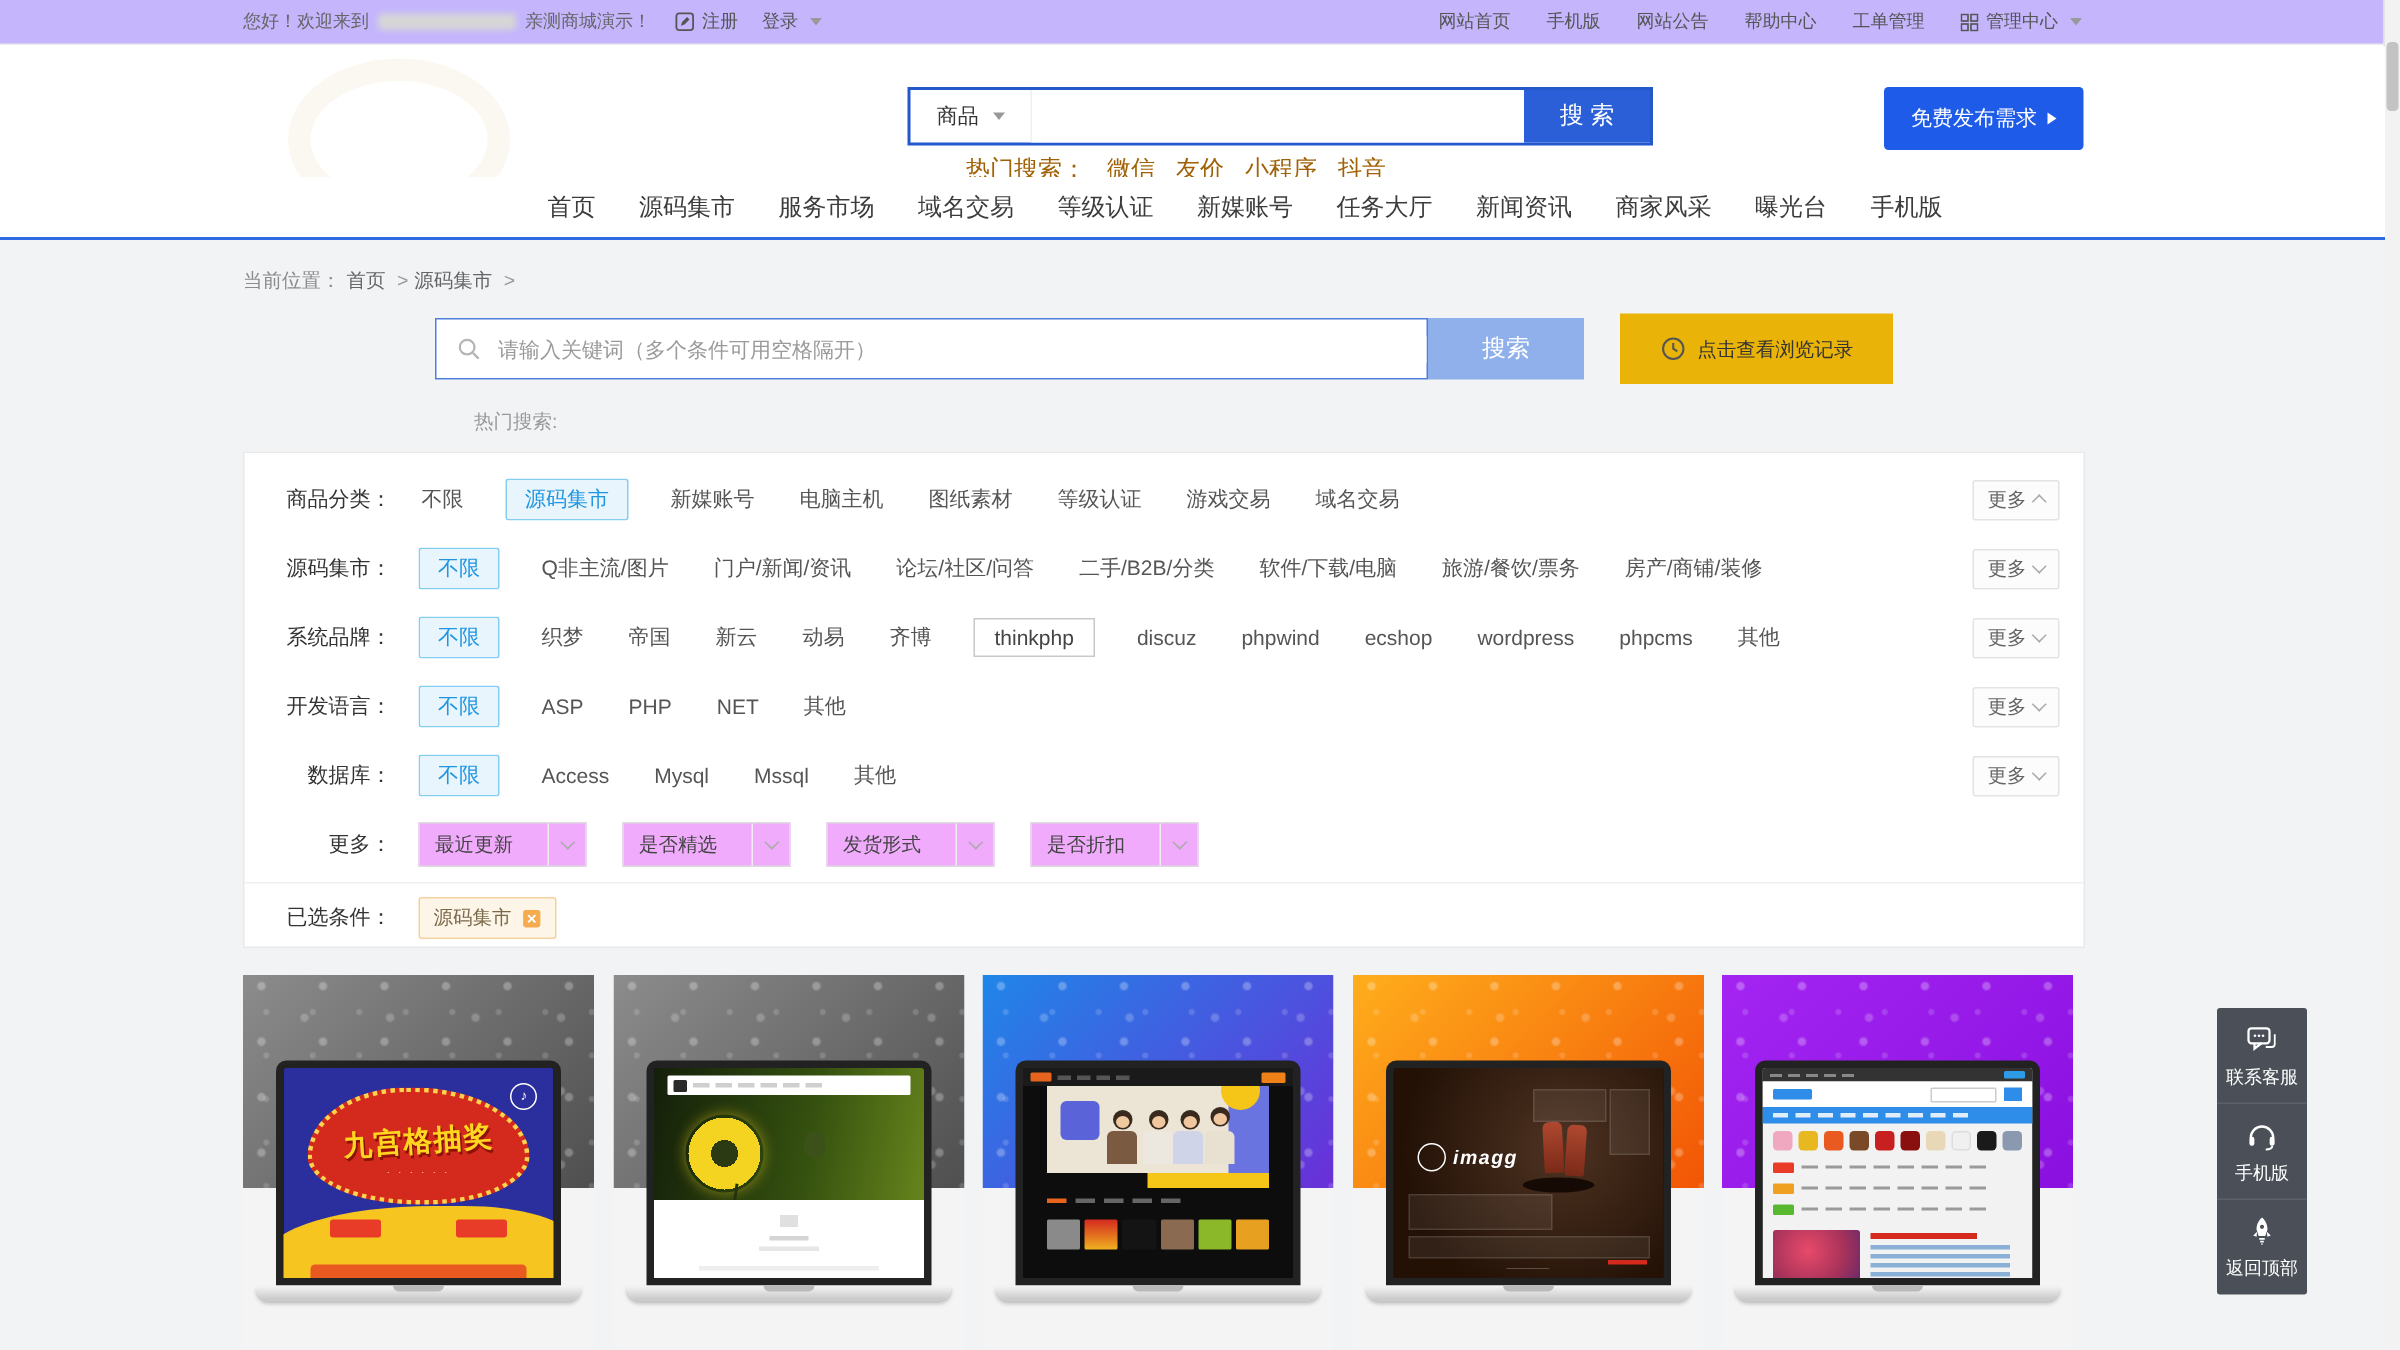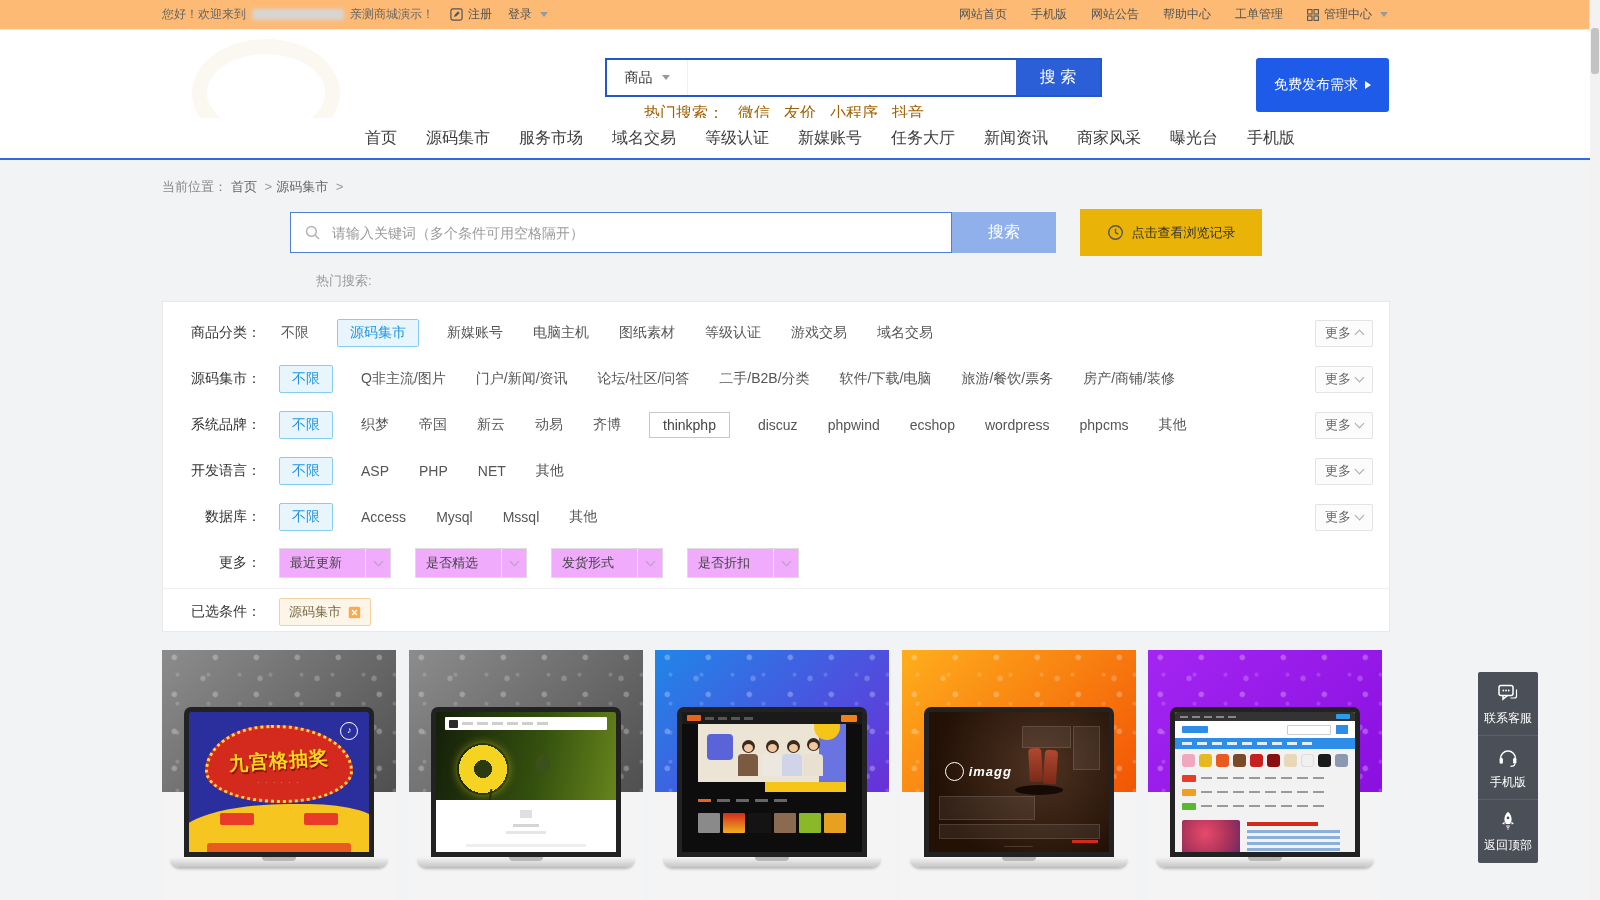--- a/index.html
+++ b/index.html
@@ -1,40 +1,40 @@
 <!DOCTYPE html>
 <html><head>
 <meta charset="utf-8">
 <style>
   html,body{margin:0;padding:0;}
   body{font-family:"Liberation Sans","DejaVu Sans",sans-serif;background:#fff;}
   .page{position:relative;width:1600px;height:900px;overflow:hidden;background:#fff;}
 
   
-  .topbar{position:absolute;top:0;left:0;right:0;height:30px;background:#fdba74;border-bottom:1px solid #ebebeb;
+  .topbar{position:absolute;top:0;left:0;right:0;height:30px;background:#c4b5fd;border-bottom:1px solid #ebebeb;
     display:flex;align-items:center;font-size:12px;color:#666;padding:0 212px 0 162px;box-sizing:border-box;}
   .tb-left{display:flex;align-items:center;gap:6px;}
   .blurname{display:inline-block;width:92px;height:11px;background:#d6d6d6;border-radius:2px;filter:blur(2px);}
   .tb-act{display:flex;align-items:center;gap:5px;margin-left:16px;cursor:pointer;color:#555;}
   .tb-right{margin-left:auto;display:flex;align-items:center;gap:24px;}
   .tb-link{cursor:pointer;color:#555;}
   .caret{width:0;height:0;border-left:4px solid transparent;border-right:4px solid transparent;border-top:5px solid #999;display:inline-block;margin-left:3px;}
   .scrolltrack{position:absolute;right:0;top:0;width:10px;height:900px;background:#f2f2f2;border-left:1px solid #e5e5e5;}
   .scrollthumb{position:absolute;left:1px;top:28px;width:8px;height:46px;background:#c3c3c3;border-radius:3px;}
 
   
   .header{position:absolute;top:31px;left:0;right:10px;height:89px;background:#fff;}
   .wm{position:absolute;left:192px;top:8px;width:118px;height:78px;border-radius:50%;border:15px solid #f7f2e8;opacity:.55;}
   .search1{position:absolute;left:605px;top:27px;width:497px;height:39px;border:2px solid #2457cc;background:#fff;display:flex;box-sizing:border-box;}
   .s1-cat{width:80px;display:flex;align-items:center;justify-content:center;gap:6px;font-size:14px;color:#333;border-right:1px solid #f0f0f0;cursor:pointer;}
   .s1-input{flex:1;border:none;outline:none;font-size:14px;padding:0 10px;min-width:0;}
   .s1-btn{width:84px;background:#2a5fd8;color:#fff;font-size:16px;display:flex;align-items:center;justify-content:center;cursor:pointer;border:none;}
   .hotline{position:absolute;left:644px;top:72px;display:flex;gap:14px;font-size:16px;color:#a16207;}
   .hotline .hot-item{cursor:pointer;}
-  .publish{position:absolute;left:1256px;top:27px;width:133px;height:54px;background:#1e5be8;border-radius:3px;color:#fff;
+  .publish{position:absolute;left:1256px;top:27px;width:133px;height:42px;background:#1e5be8;border-radius:3px;color:#fff;
     font-size:14px;display:flex;align-items:center;justify-content:center;gap:7px;cursor:pointer;}
   .publish .arrow{width:0;height:0;border-top:4px solid transparent;border-bottom:4px solid transparent;border-left:6px solid #fff;}
 
   
   .navrow{position:absolute;top:118px;left:0;right:10px;height:42px;background:#fff;border-bottom:2px solid #2d6ae4;box-sizing:border-box;}
   .allcats{position:absolute;left:162px;bottom:0;width:168px;height:40px;background:#2967e9;color:#fff;font-size:16px;
     display:flex;align-items:center;justify-content:center;cursor:pointer;}
   .navitems{position:absolute;left:365px;bottom:0;height:40px;display:flex;align-items:center;gap:29px;font-size:16px;color:#3c3c3c;}
   .navitems .nav-item{cursor:pointer;white-space:nowrap;}
 

